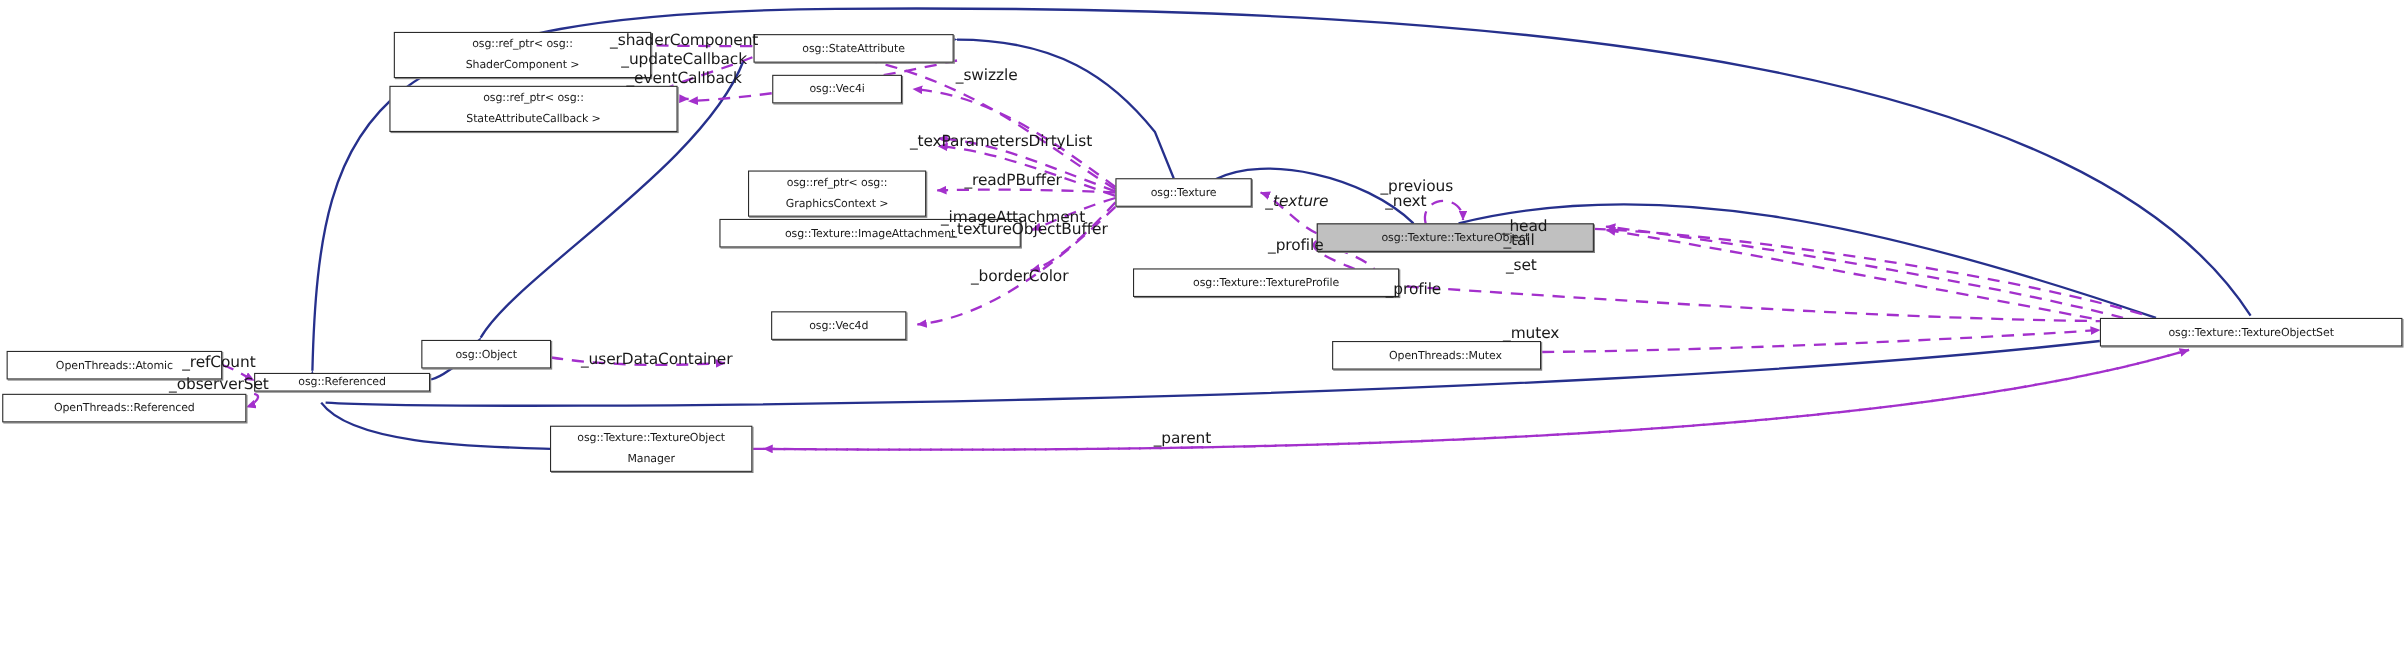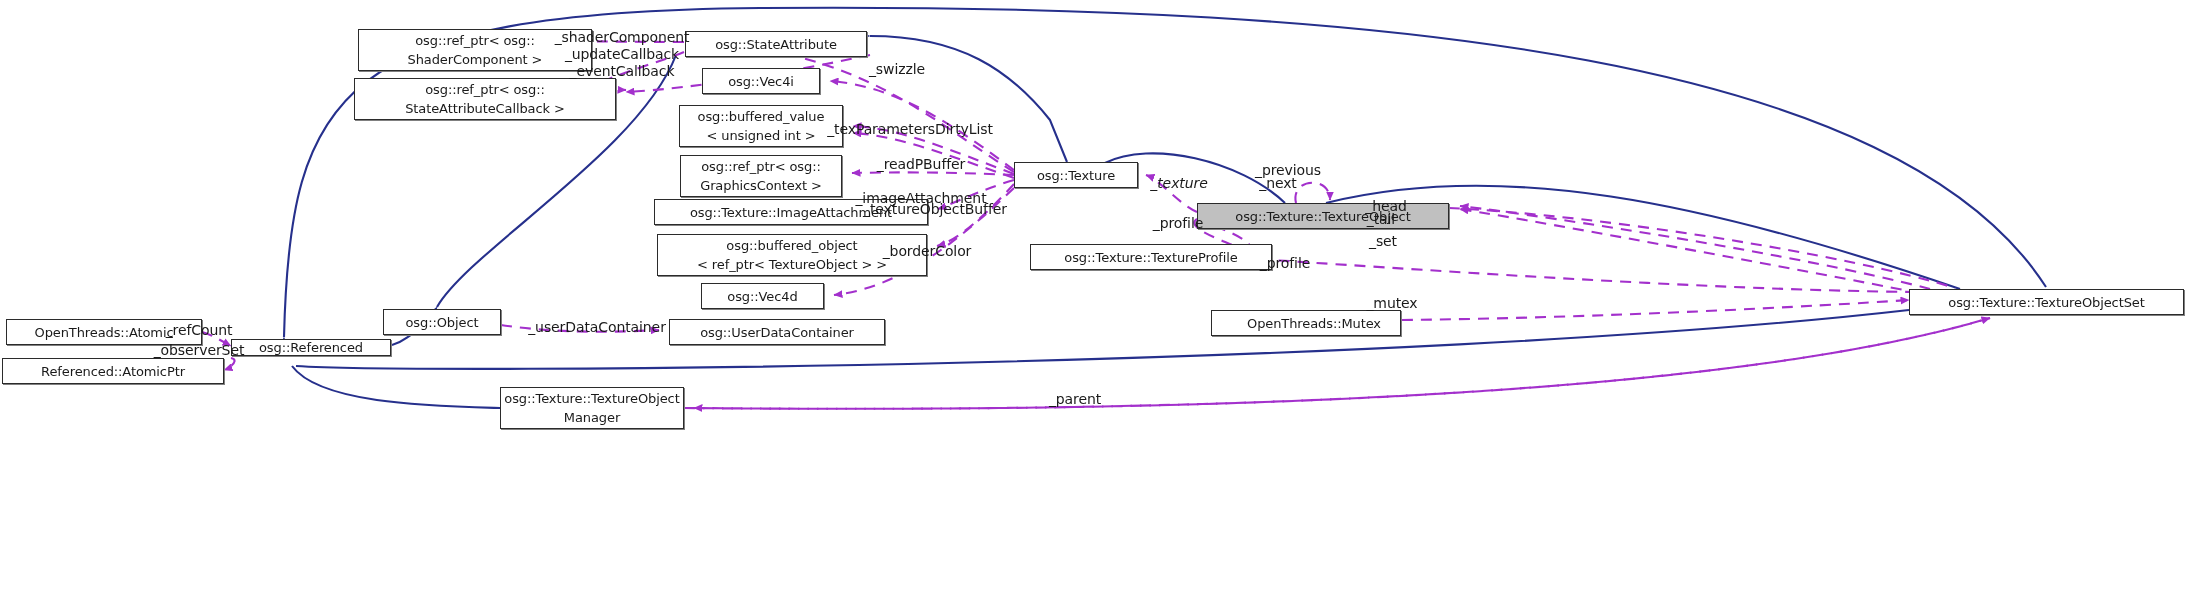--- a/index.html
+++ b/index.html
@@ -21,21 +21,21 @@
     top: 0;
     width: 2188px;
     height: 590px;
   }
   .node {
     position: absolute;
     box-sizing: border-box;
     border: 1px solid #2b2b2b;
     background: #ffffff;
     color: #1a1a1a;
-    font-size: 13px;
+    font-size: 10px;
     line-height: 19px;
     text-align: center;
     display: flex;
     align-items: center;
     justify-content: center;
     white-space: pre;
     letter-spacing: -0.1px;
     box-shadow: 1px 1px 0 0 #808080;
   }
   .node.highlight {
@@ -136,52 +136,47 @@
   <div class="node" style="left:358px; top:29px; width:234px; height:42px;">osg::ref_ptr&lt; osg::
 ShaderComponent &gt;</div>
 
   <div class="node" style="left:685px; top:31px; width:182px; height:26px;">osg::StateAttribute</div>
 
   <div class="node" style="left:354px; top:78px; width:262px; height:42px;">osg::ref_ptr&lt; osg::
 StateAttributeCallback &gt;</div>
 
   <div class="node" style="left:702px; top:68px; width:118px; height:26px;">osg::Vec4i</div>
 
-  <div class="node" style="left:679px; top:105px; width:164px; height:42px;">osg::buffered_value
-&lt; unsigned int &gt;</div>
 
   <div class="node" style="left:680px; top:155px; width:162px; height:42px;">osg::ref_ptr&lt; osg::
 GraphicsContext &gt;</div>
 
   <div class="node" style="left:654px; top:199px; width:274px; height:26px;">osg::Texture::ImageAttachment</div>
 
-  <div class="node" style="left:657px; top:234px; width:270px; height:42px;">osg::buffered_object
-&lt; ref_ptr&lt; TextureObject &gt; &gt;</div>
 
   <div class="node" style="left:701px; top:283px; width:123px; height:26px;">osg::Vec4d</div>
 
   <div class="node" style="left:383px; top:309px; width:118px; height:26px;">osg::Object</div>
 
-  <div class="node" style="left:669px; top:319px; width:216px; height:26px;">osg::UserDataContainer</div>
 
   <div class="node" style="left:1014px; top:162px; width:124px; height:26px;">osg::Texture</div>
 
   <div class="node" style="left:986px; top:244px; width:242px; height:26px;margin-left:44px;">osg::Texture::TextureProfile</div>
 
   <div class="node highlight" style="left:1197px; top:203px; width:252px; height:26px;">osg::Texture::TextureObject</div>
 
   <div class="node" style="left:1909px; top:289px; width:275px; height:26px;">osg::Texture::TextureObjectSet</div>
 
   <div class="node" style="left:1211px; top:310px; width:190px; height:26px;padding-left:16px;">OpenThreads::Mutex</div>
 
   <div class="node" style="left:6px; top:319px; width:196px; height:26px;">OpenThreads::Atomic</div>
 
   <div class="node" style="left:231px; top:339px; width:160px; height:17px;">osg::Referenced</div>
 
-  <div class="node" style="left:2px; top:358px; width:222px; height:26px;">Referenced::AtomicPtr</div>
+  <div class="node" style="left:2px; top:358px; width:222px; height:26px;">OpenThreads::Referenced</div>
 
   <div class="node" style="left:500px; top:387px; width:184px; height:42px;">osg::Texture::TextureObject
 Manager</div>
 
   <div class="edge-label" style="left:524px; top:29px; width:196px;">_shaderComponent</div>
 
   <div class="edge-label" style="left:524px; top:46px; width:196px;">_updateCallback
 _eventCallback</div>
 
   <div class="edge-label" style="left:846px; top:61px; width:102px;">_swizzle</div>

